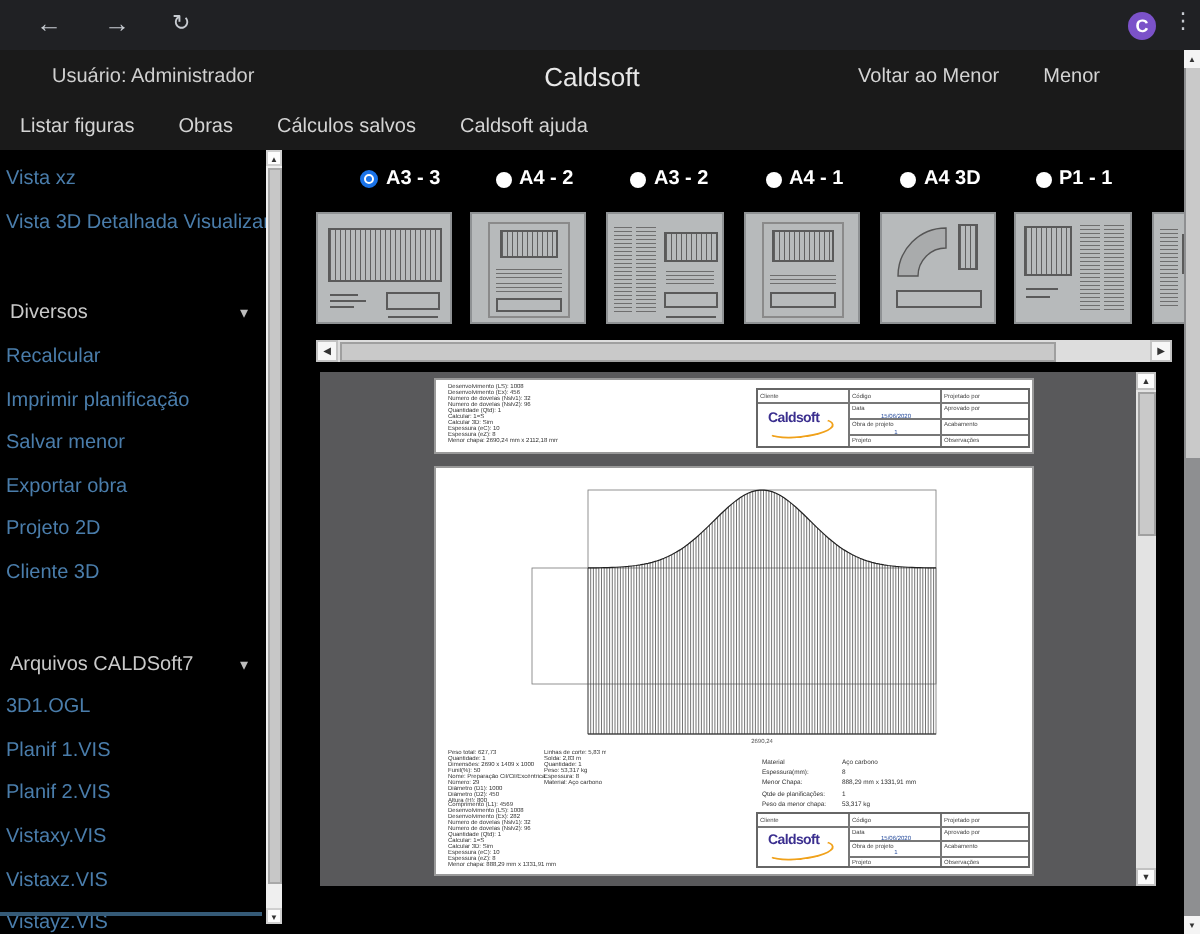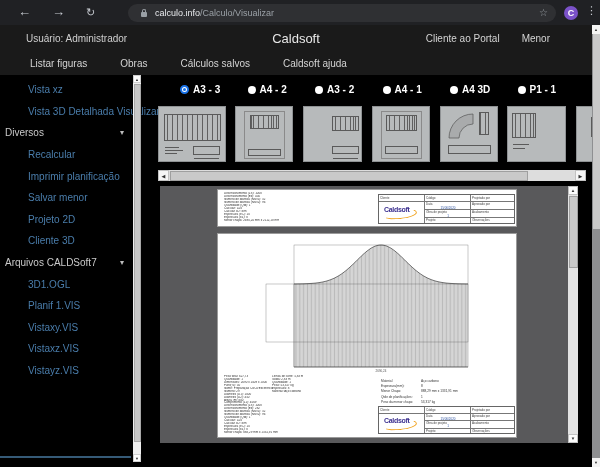--- a/index.html
+++ b/index.html
@@ -20,27 +20,27 @@
   .star { margin-left:auto; color:#9aa0a6; font-size:10px; }
   .avatar { position:absolute; left:564px; top:5.5px; width:14px; height:14px; border-radius:50%; background:#7b52c9; color:#fff; font-size:9px; font-weight:bold; text-align:center; line-height:14px; }
   .dots { position:absolute; left:586px; top:4px; color:#c7cbd1; font-size:11px; letter-spacing:0; }
 
   
   .appband { position:absolute; left:0; top:25px; width:592px; height:50px; background:#1a1a1a; }
   .hdr-user { position:absolute; left:26px; top:8px; font-size:10px; color:#cfcfcf; }
   .hdr-title { position:absolute; left:0; top:6px; width:100%; text-align:center; font-size:13px; color:#e8e8e8; }
   .hdr-right { position:absolute; right:42px; top:8px; display:flex; gap:22px; }
   .hdr-link { font-size:10px; color:#d4d4d4; cursor:pointer; }
-  .appnav { position:absolute; left:30px; top:33px; display:flex; gap:33px; }
+  .appnav { position:absolute; left:10px; top:33px; display:flex; gap:22px; }
   .nav-item { font-size:10px; color:#d4d4d4; cursor:pointer; }
 
   
   .sidebar { position:absolute; left:0; top:79px; width:132px; }
-  .side-item { height:21.6px; display:flex; align-items:center; font-size:10px; color:#4a7dab; padding-left:28px; cursor:pointer; position:relative; white-space:nowrap; }
-  .side-item.section { color:#c9c9c9; padding-left:5px; }
+  .side-item { height:21.6px; display:flex; align-items:center; font-size:10px; color:#4a7dab; padding-left:3px; cursor:pointer; position:relative; white-space:nowrap; }
+  .side-item.section { color:#c9c9c9; padding-left:5px;margin-top:24px; }
   .side-item .caret { display:none; }
   .side-item.section .caret { display:block; position:absolute; right:8px; color:#bdbdbd; font-size:8px; }
   .side-divider { position:absolute; left:0; top:456px; width:131px; height:2px; background:#355a77; }
 
   
   .sb-track { position:absolute; background:#efefef; }
   .sb-btn { position:absolute; background:#fdfdfd; color:#333; text-align:center; border:0.5px solid #d0d0d0; }
   .sb-thumb { position:absolute; background:#c7c7c7; border:0.5px solid #a8a8a8; }
 
   
@@ -97,37 +97,29 @@
 </style>
 </head>
 <body>
 
 <div class="screen">
 
   <div class="chrome">
     <span class="nav-glyph" style="left:18px;">←</span>
     <span class="nav-glyph" style="left:52px;">→</span>
     <span class="nav-glyph" style="left:86px; font-size:11px;">↻</span>
-    <div class="omnibox">
-      <span class="lockwrap">
-          <span class="lock-shackle"></span>
-          <span class="lock-body"></span>
-        </span>
-      <span class="url"><span>calculo.info</span><span class="path">/Calculo/Visualizar</span></span>
-      <span class="star">☆</span>
-    </div>
     <span class="avatar">C</span>
     <span class="dots">⋮</span>
   </div>
 
   <div class="appband">
     <span class="hdr-user">Usuário: Administrador</span>
     <span class="hdr-title">Caldsoft</span>
     <span class="hdr-right">
-      <span class="hdr-link">Cliente ao Portal</span>
+      <span class="hdr-link">Voltar ao Menor</span>
       <span class="hdr-link">Menor</span>
     </span>
     <div class="appnav">
 
     <span class="nav-item">Listar figuras</span>
         <span class="nav-item">Obras</span>
         <span class="nav-item">Cálculos salvos</span>
         <span class="nav-item">Caldsoft ajuda</span>
       </div>
   </div>
@@ -152,37 +144,45 @@
       </div>
       <div class="side-item link">
         <span>Imprimir planificação</span>
 
       </div>
       <div class="side-item link">
         <span>Salvar menor</span>
 
       </div>
       <div class="side-item link">
+        <span>Exportar obra</span>
+
+      </div>
+      <div class="side-item link">
         <span>Projeto 2D</span>
 
       </div>
       <div class="side-item link">
         <span>Cliente 3D</span>
 
       </div>
       <div class="side-item section">
         <span>Arquivos CALDSoft7</span>
         <span class="caret">▾</span>
       </div>
       <div class="side-item link">
         <span>3D1.OGL</span>
 
       </div>
       <div class="side-item link">
         <span>Planif 1.VIS</span>
+
+      </div>
+      <div class="side-item link">
+        <span>Planif 2.VIS</span>
 
       </div>
       <div class="side-item link">
         <span>Vistaxy.VIS</span>
 
       </div>
       <div class="side-item link">
         <span>Vistaxz.VIS</span>
 
       </div>

